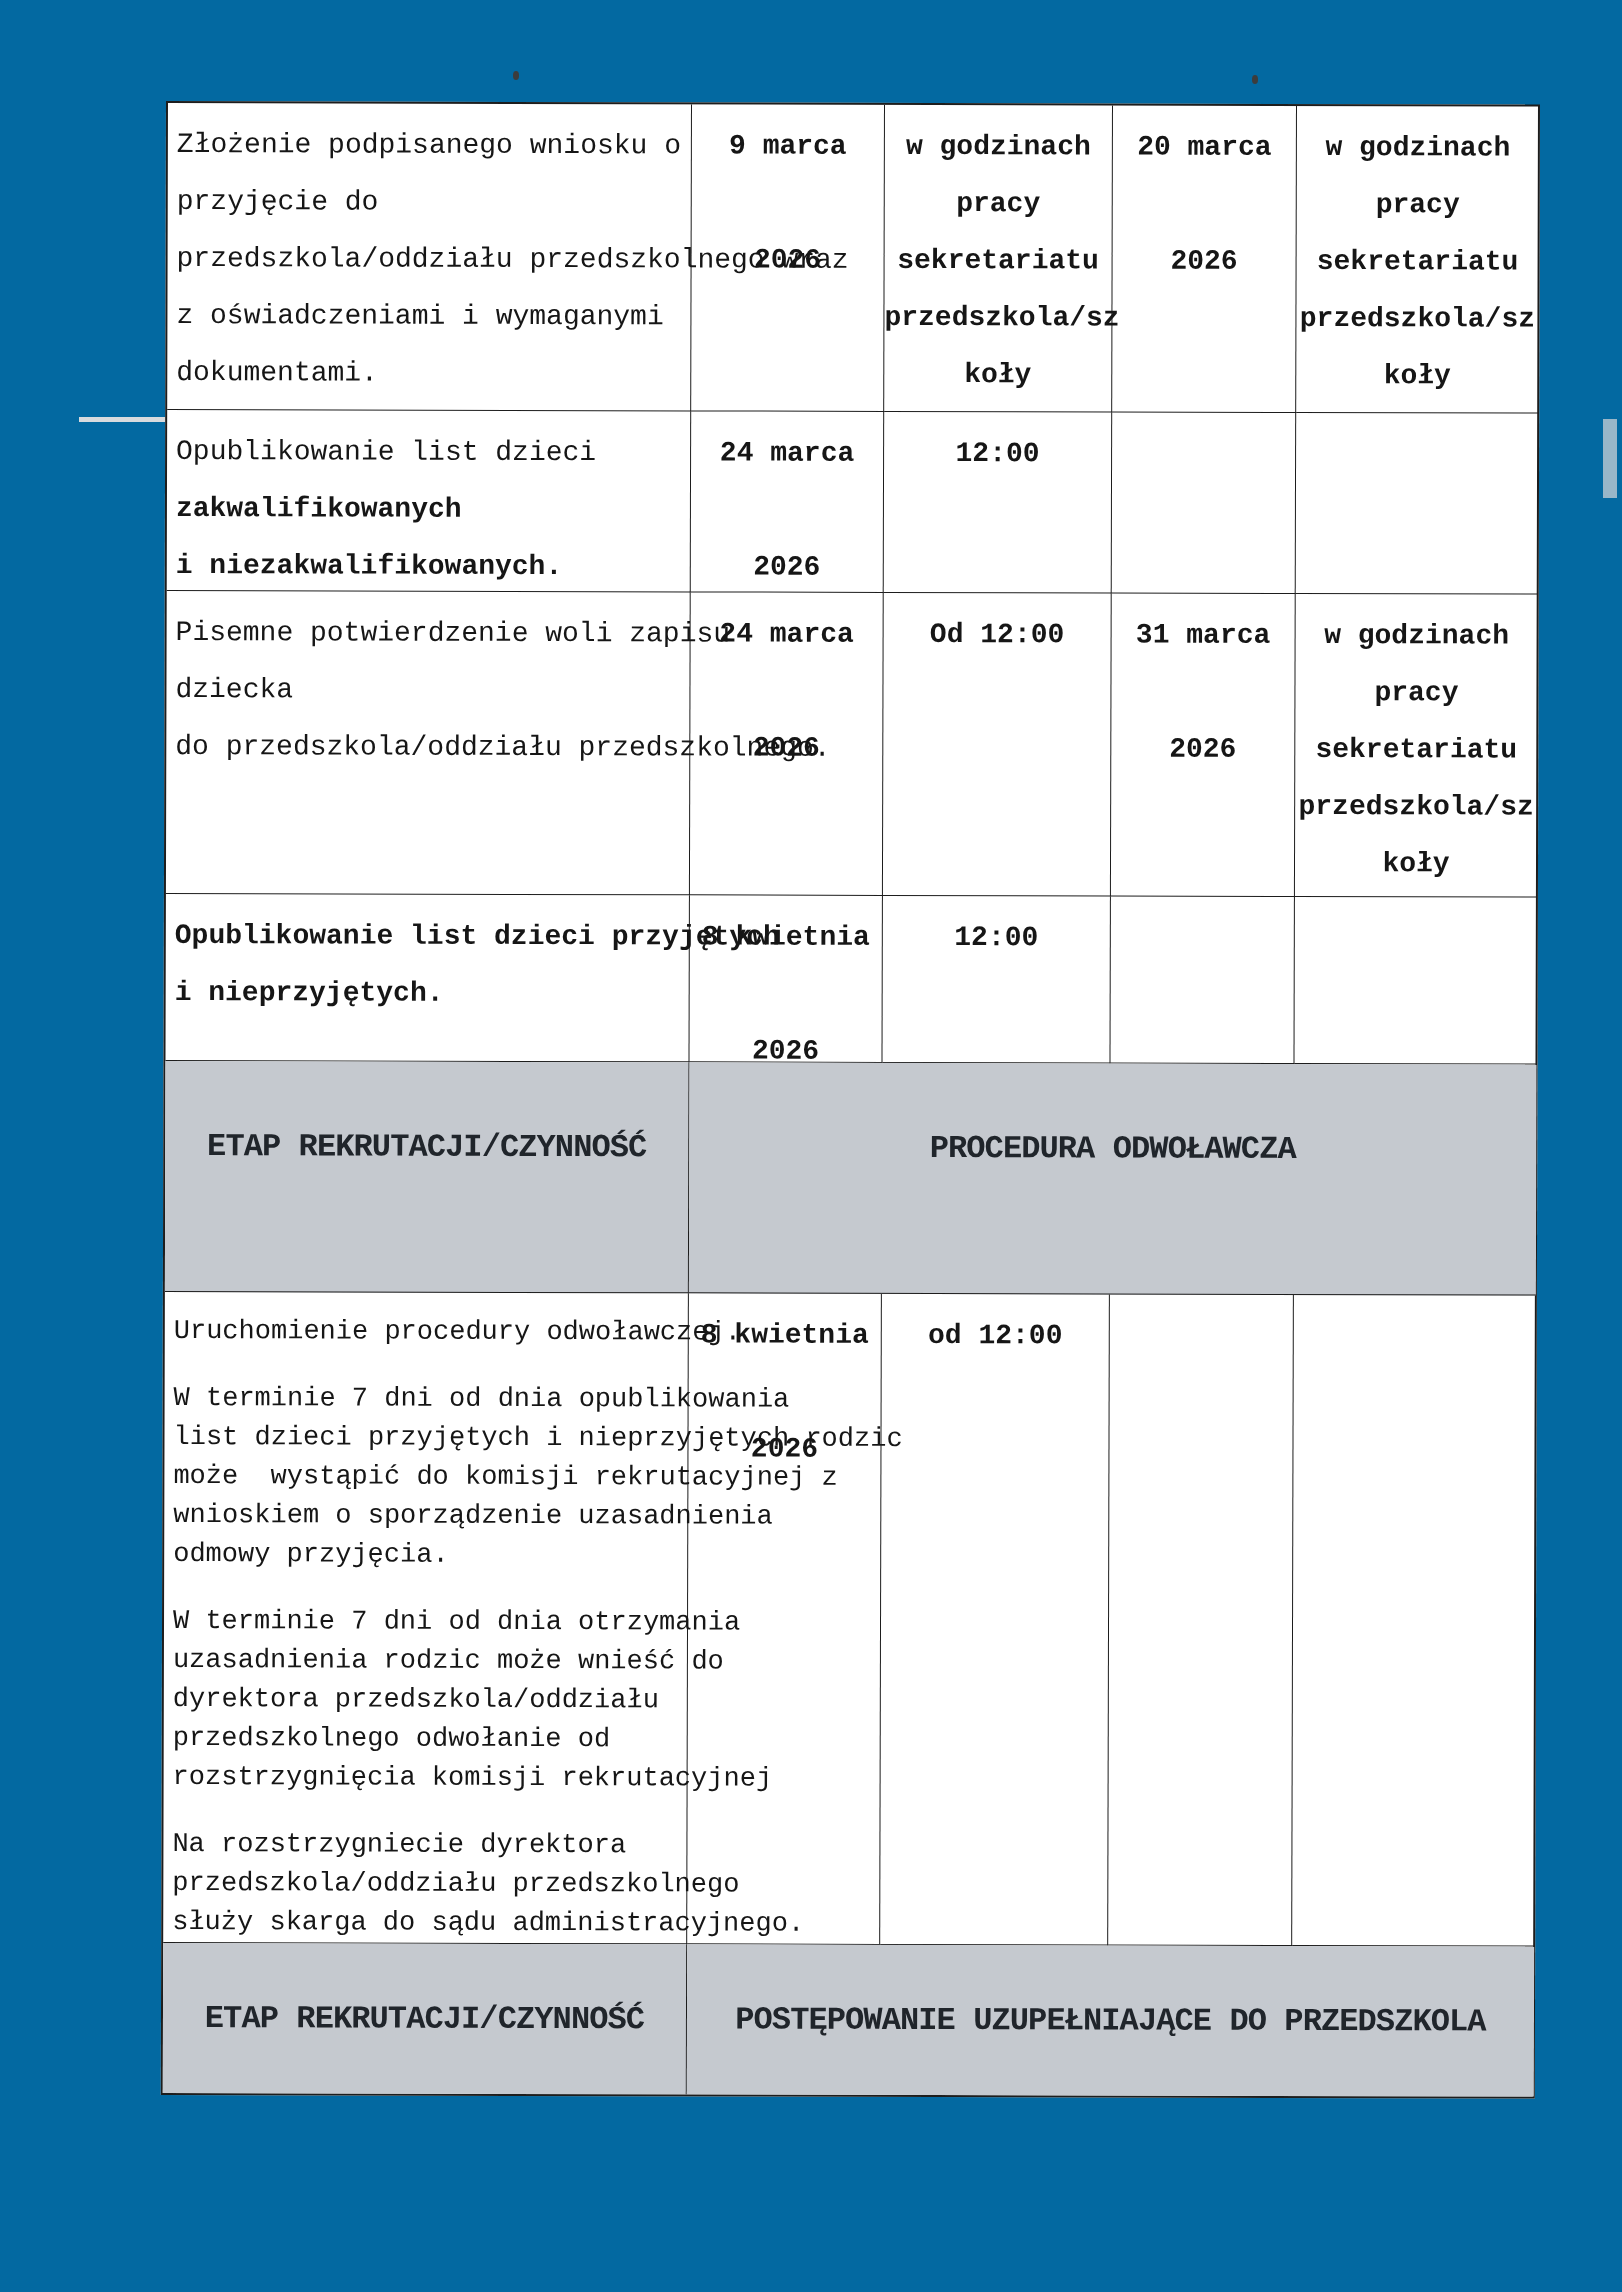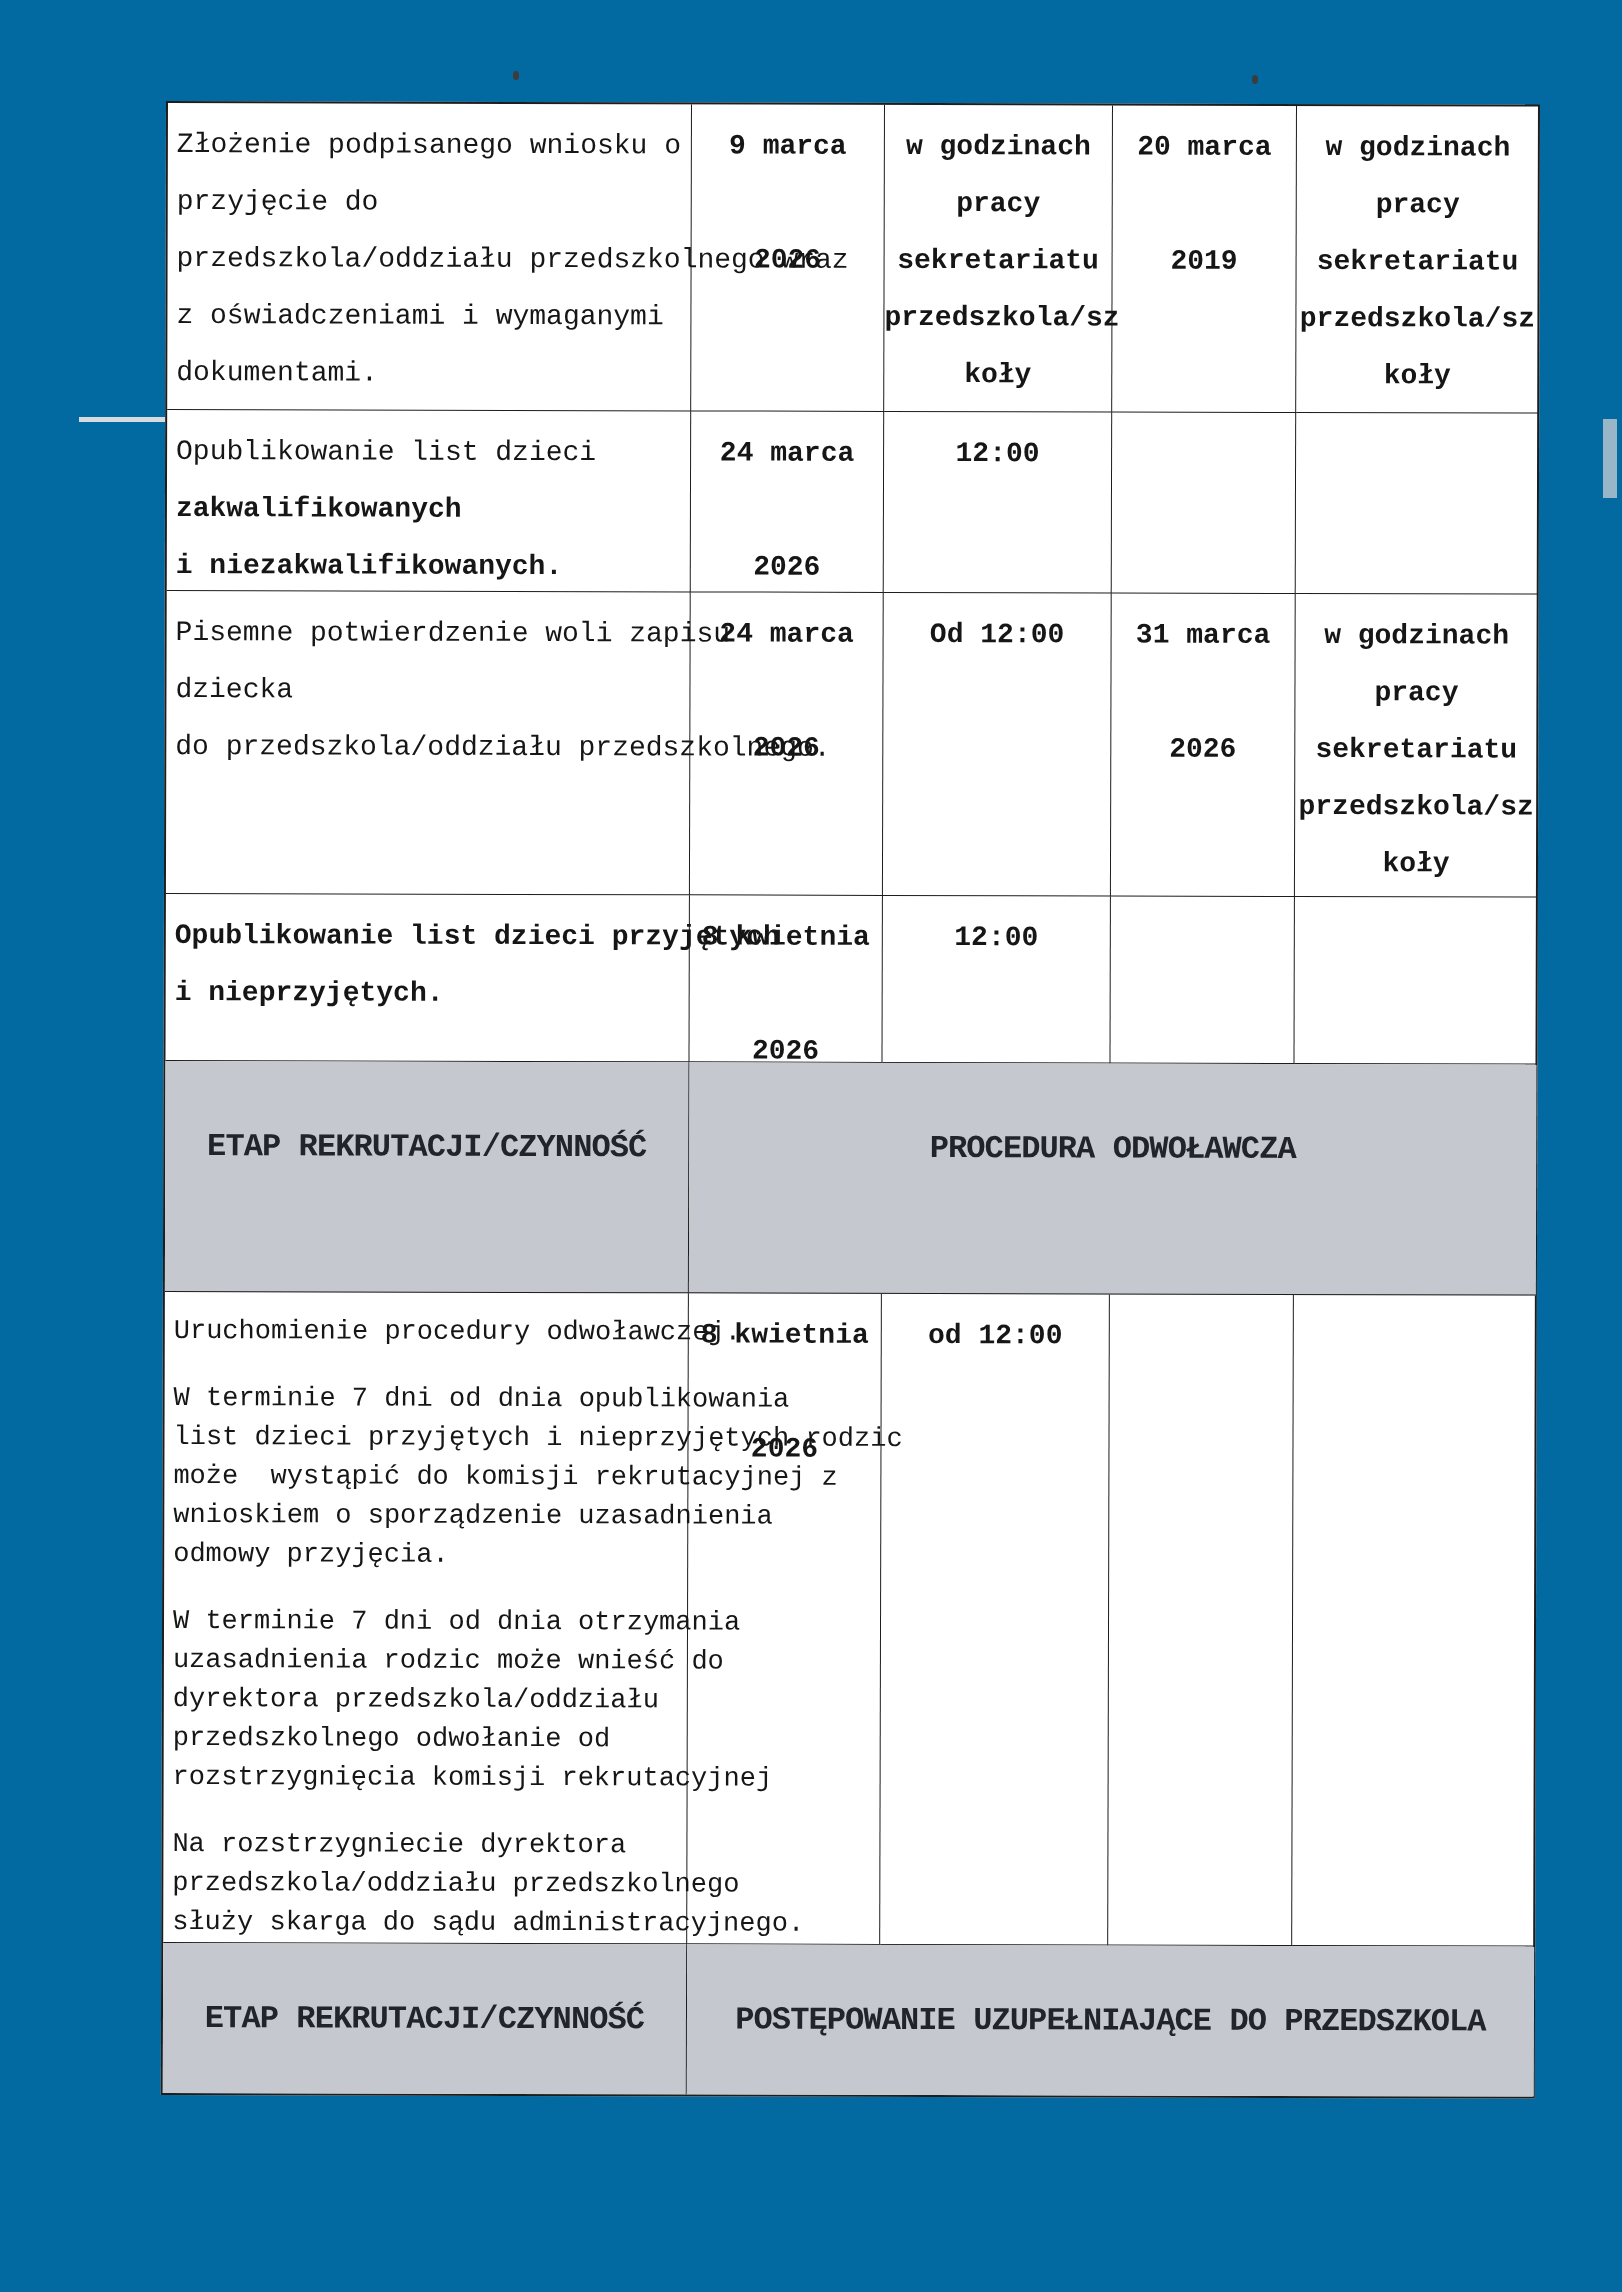--- a/index.html
+++ b/index.html
@@ -107,21 +107,21 @@
     <div class="cell c-mid">
       <div class="txt bold">w godzinach
 pracy
 sekretariatu
 przedszkola/sz
 koły</div>
     </div>
     <div class="cell c-mid">
       <div class="txt bold">20 marca
 
-2019</div>
+2026</div>
     </div>
     <div class="cell c-mid no-br">
       <div class="txt bold">w godzinach
 pracy
 sekretariatu
 przedszkola/sz
 koły</div>
     </div>
 
     <div class="cell c-task">

